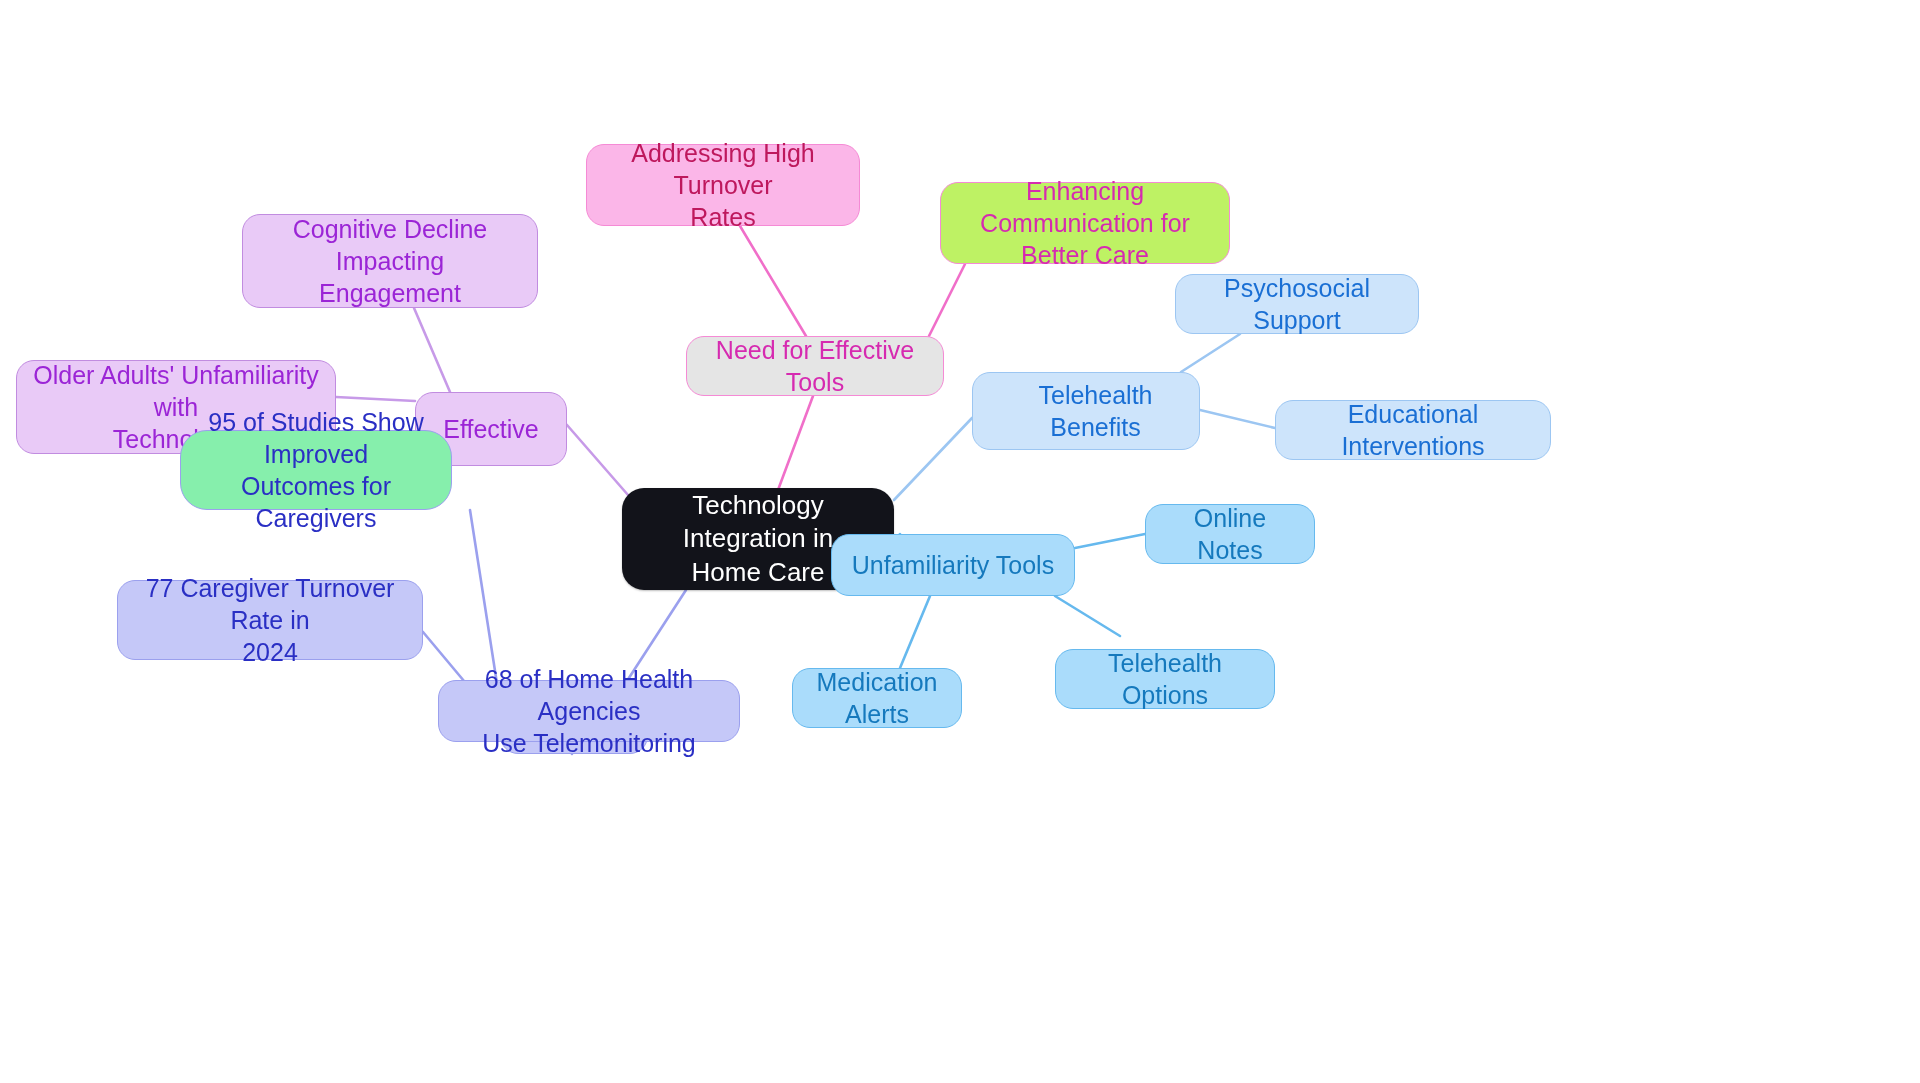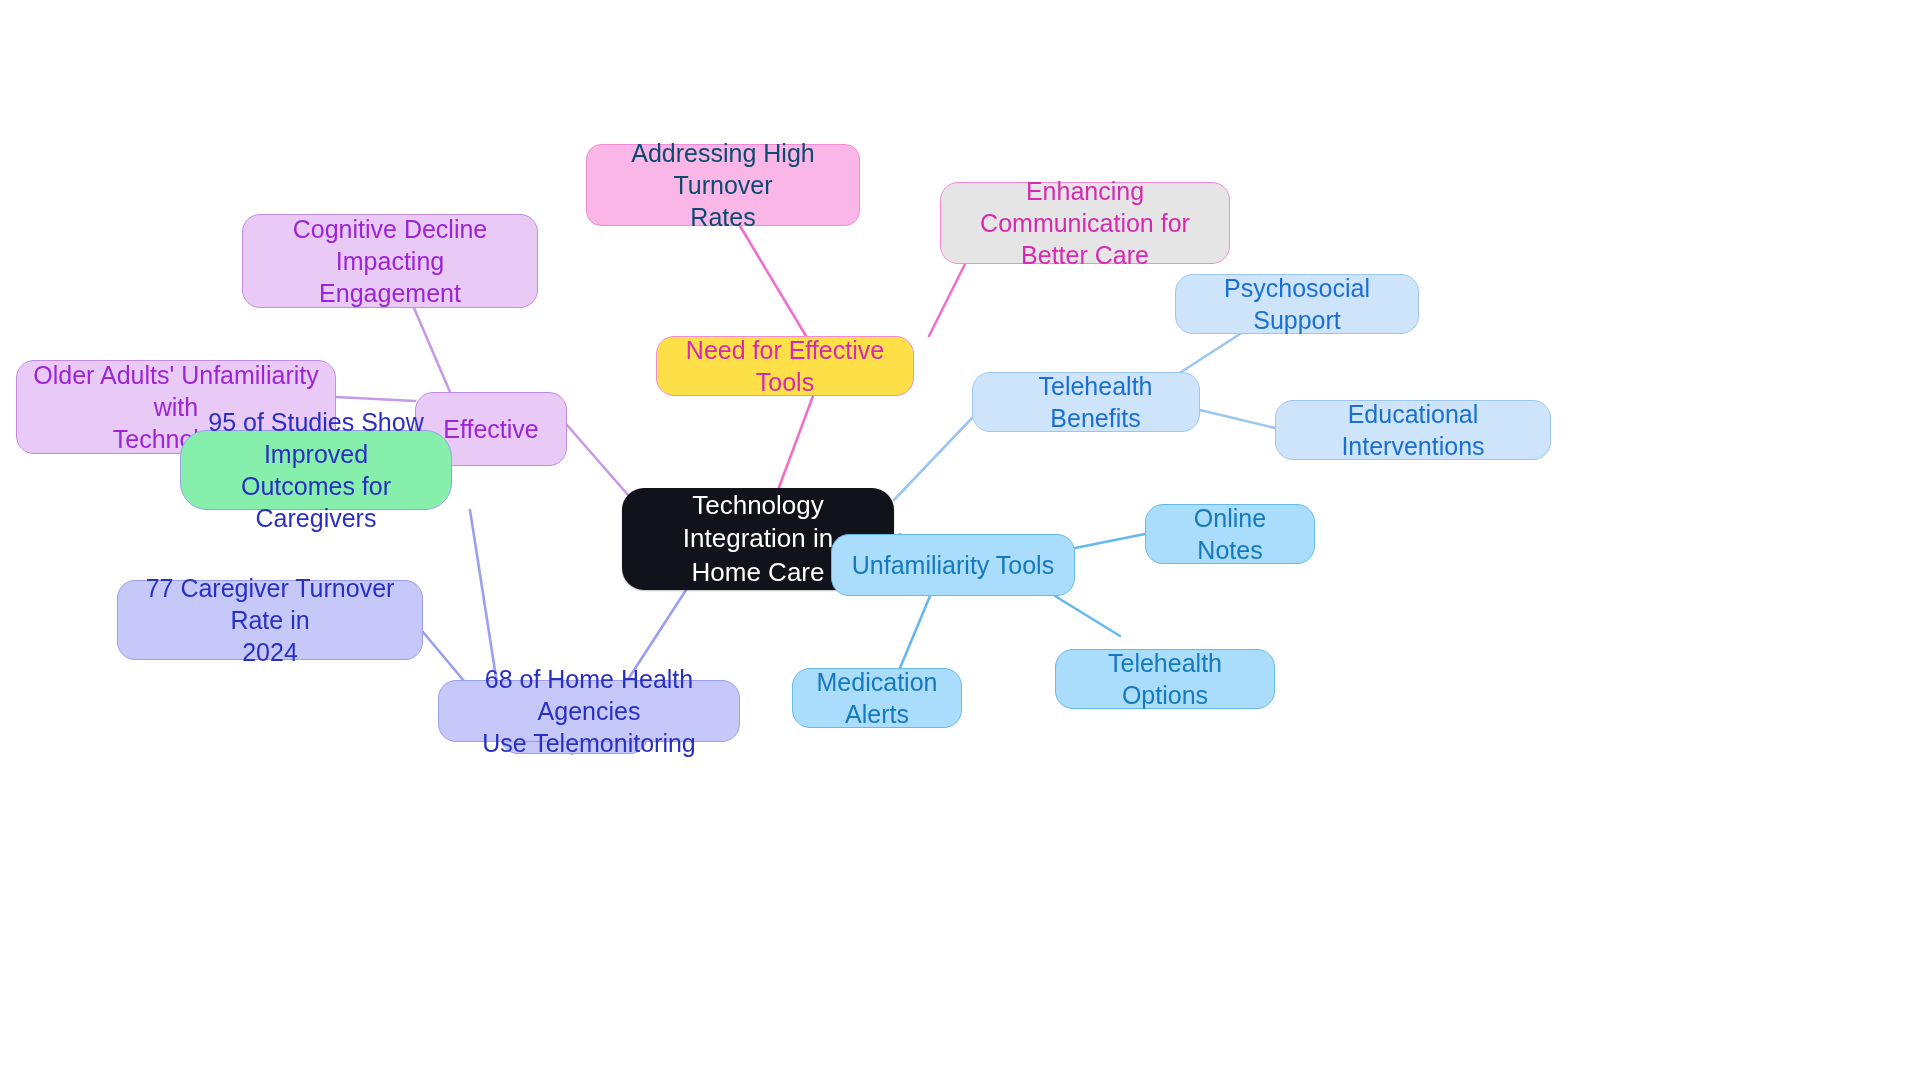--- a/index.html
+++ b/index.html
@@ -72,33 +72,33 @@
       <line x1="930" y1="596" x2="900" y2="668" stroke="#66b9ee" stroke-width="2.6" stroke-linecap="round"></line>
     </svg>
   <div id="node-layer">
       <div class="node root" style="left: 622px; top: 488px; width: 272px; height: 102px; background: rgb(18, 19, 26); color: rgb(255, 255, 255);"><span>Technology Integration in
 Home Care</span></div>
       <div class="node lvl1" style="left: 415px; top: 392px; width: 152px; height: 74px; background: rgb(233, 202, 247); border-color: rgb(193, 140, 224); color: rgb(155, 37, 214);"><span>Effective</span></div>
       <div class="node lvl2" style="left: 16px; top: 360px; width: 320px; height: 94px; background: rgb(233, 202, 247); border-color: rgb(193, 140, 224); color: rgb(155, 37, 214);"><span>Older Adults' Unfamiliarity with
 Technology</span></div>
       <div class="node lvl2" style="left: 228px; top: 214px; width: 296px; height: 94px; background: rgb(233, 202, 247); border-color: rgb(193, 140, 224); color: rgb(155, 37, 214); margin-left: 14px;"><span>Cognitive Decline Impacting
 Engagement</span></div>
-      <div class="node lvl1" style="left: 656px; top: 336px; width: 258px; height: 60px; background: #fde047; border-color: rgb(245, 138, 213); color: rgb(214, 42, 176);"><span>Need for Effective Tools</span></div>
-      <div class="node lvl2" style="left: 586px; top: 144px; width: 274px; height: 82px; background: rgb(251, 182, 232); border-color: rgb(245, 138, 213); color: #0c4a6e; border-radius: 15px;"><span>Addressing High Turnover
+      <div class="node lvl1" style="left: 686px; top: 336px; width: 258px; height: 60px; background: #e5e5e5; border-color: rgb(245, 138, 213); color: rgb(214, 42, 176);"><span>Need for Effective Tools</span></div>
+      <div class="node lvl2" style="left: 586px; top: 144px; width: 274px; height: 82px; background: rgb(251, 182, 232); border-color: rgb(245, 138, 213); color: #be185d;"><span>Addressing High Turnover
 Rates</span></div>
-      <div class="node lvl2" style="left: 940px; top: 182px; width: 290px; height: 82px; background: #e5e5e5; border-color: rgb(245, 138, 213); color: rgb(214, 42, 176); text-align: center;"><span>Enhancing Communication for
+      <div class="node lvl2" style="left: 940px; top: 182px; width: 290px; height: 82px; background: #bef264; border-color: rgb(245, 138, 213); color: rgb(214, 42, 176); text-align: center;"><span>Enhancing Communication for
 Better Care</span></div>
       <div class="node lvl1" style="left: 500px; top: 684px; width: 148px; height: 70px; background: rgb(197, 200, 248); border-color: rgb(155, 160, 238); color: rgb(42, 47, 196);"><span>Statistics</span></div>
       <div class="node lvl2" style="left: 180px; top: 430px; width: 272px; height: 80px; background: #86efac; border-color: rgb(155, 160, 238); color: rgb(42, 47, 196); border-radius: 27px;"><span>95 of Studies Show Improved
 Outcomes for Caregivers</span></div>
       <div class="node lvl2" style="left: 117px; top: 580px; width: 306px; height: 80px; background: rgb(197, 200, 248); border-color: rgb(155, 160, 238); color: rgb(42, 47, 196);"><span>77 Caregiver Turnover Rate in
 2024</span></div>
       <div class="node lvl2" style="left: 438px; top: 680px; width: 302px; height: 62px; background: rgb(197, 200, 248); border-color: rgb(155, 160, 238); color: rgb(42, 47, 196);"><span>68 of Home Health Agencies
 Use Telemonitoring</span></div>
-      <div class="node lvl1" style="left: 972px; top: 372px; width: 228px; height: 60px; background: rgb(205, 228, 251); border-color: rgb(156, 198, 242); color: rgb(26, 111, 212); padding-left: 33px;"><span>Telehealth Benefits</span></div>
+      <div class="node lvl1" style="left: 972px; top: 372px; width: 228px; height: 78px; background: rgb(205, 228, 251); border-color: rgb(156, 198, 242); color: rgb(26, 111, 212); padding-left: 33px;"><span>Telehealth Benefits</span></div>
       <div class="node lvl2" style="left: 1175px; top: 274px; width: 244px; height: 60px; background: rgb(205, 228, 251); border-color: rgb(156, 198, 242); color: rgb(26, 111, 212);"><span>Psychosocial Support</span></div>
       <div class="node lvl2" style="left: 1275px; top: 400px; width: 276px; height: 60px; background: rgb(205, 228, 251); border-color: rgb(156, 198, 242); color: rgb(26, 111, 212);"><span>Educational Interventions</span></div>
       <div class="node lvl1" style="left: 831px; top: 534px; width: 244px; height: 62px; background: rgb(170, 220, 251); border-color: rgb(102, 185, 238); color: rgb(21, 121, 189);"><span>Unfamiliarity Tools</span></div>
       <div class="node lvl2" style="left: 1145px; top: 504px; width: 170px; height: 60px; background: rgb(170, 220, 251); border-color: rgb(102, 185, 238); color: rgb(21, 121, 189);"><span>Online Notes</span></div>
       <div class="node lvl2" style="left: 1055px; top: 636px; width: 220px; height: 60px; background: rgb(170, 220, 251); border-color: rgb(102, 185, 238); color: rgb(21, 121, 189); margin-top: 13px;"><span>Telehealth Options</span></div>
       <div class="node lvl2" style="left: 792px; top: 668px; width: 170px; height: 60px; background: rgb(170, 220, 251); border-color: rgb(102, 185, 238); color: rgb(21, 121, 189);"><span>Medication Alerts</span></div>
     </div>
 </div>
 
 </body></html>

